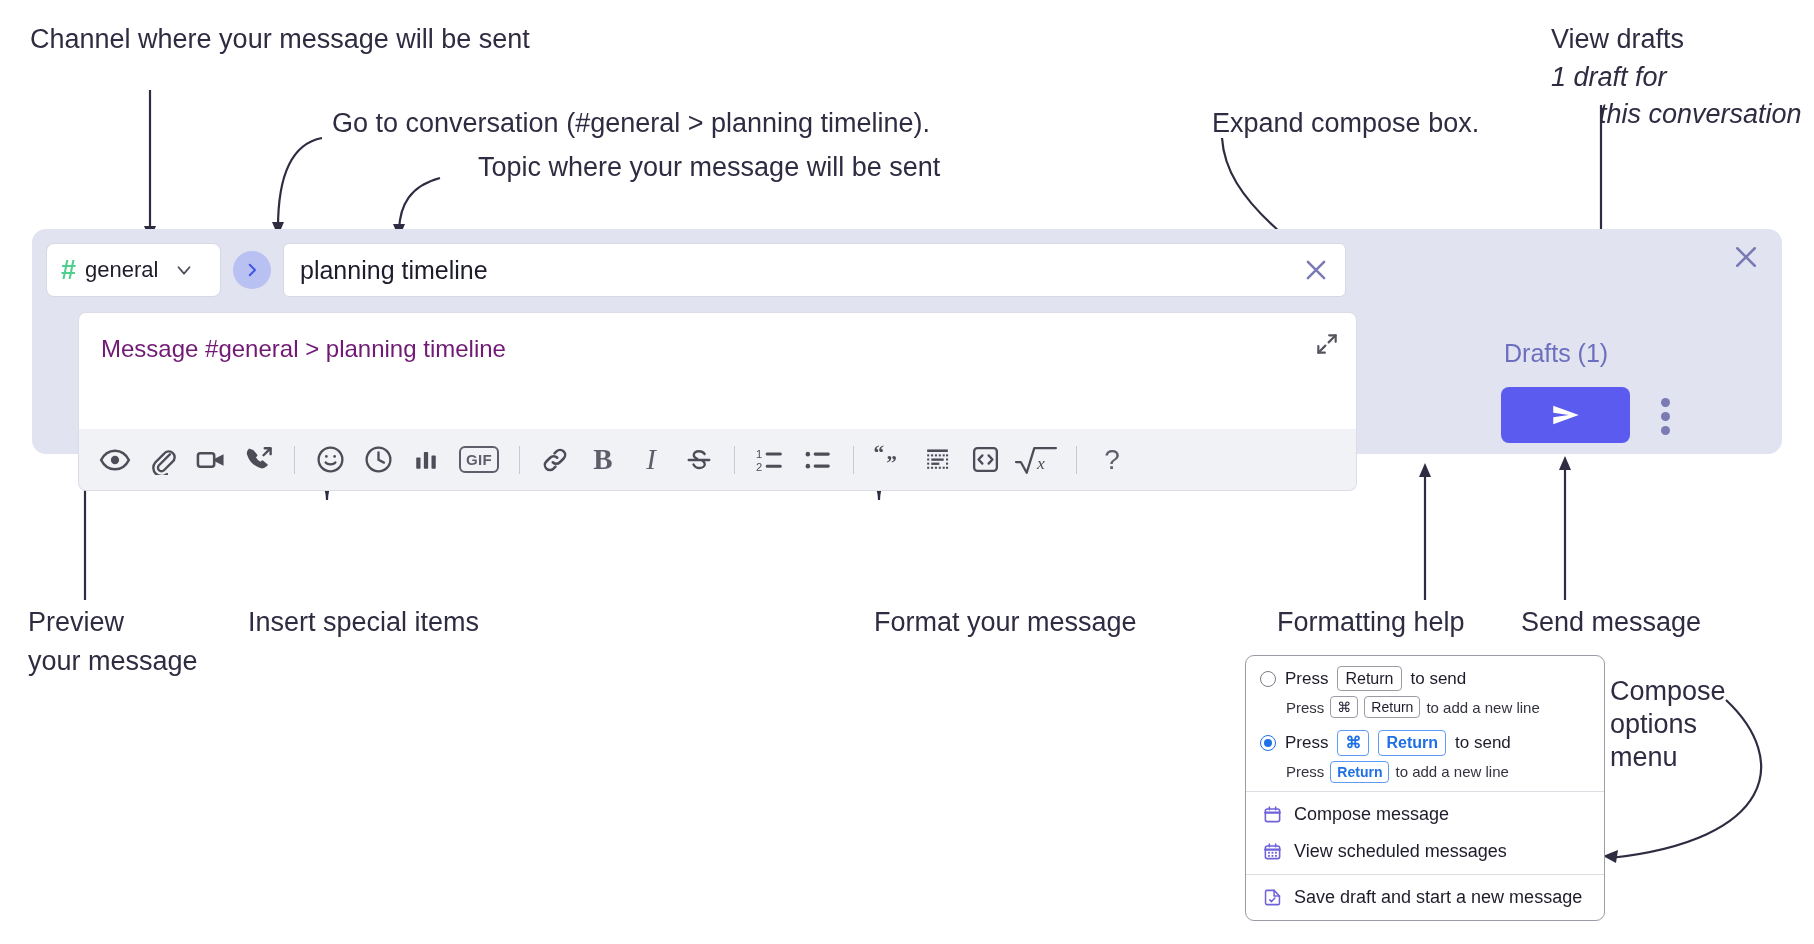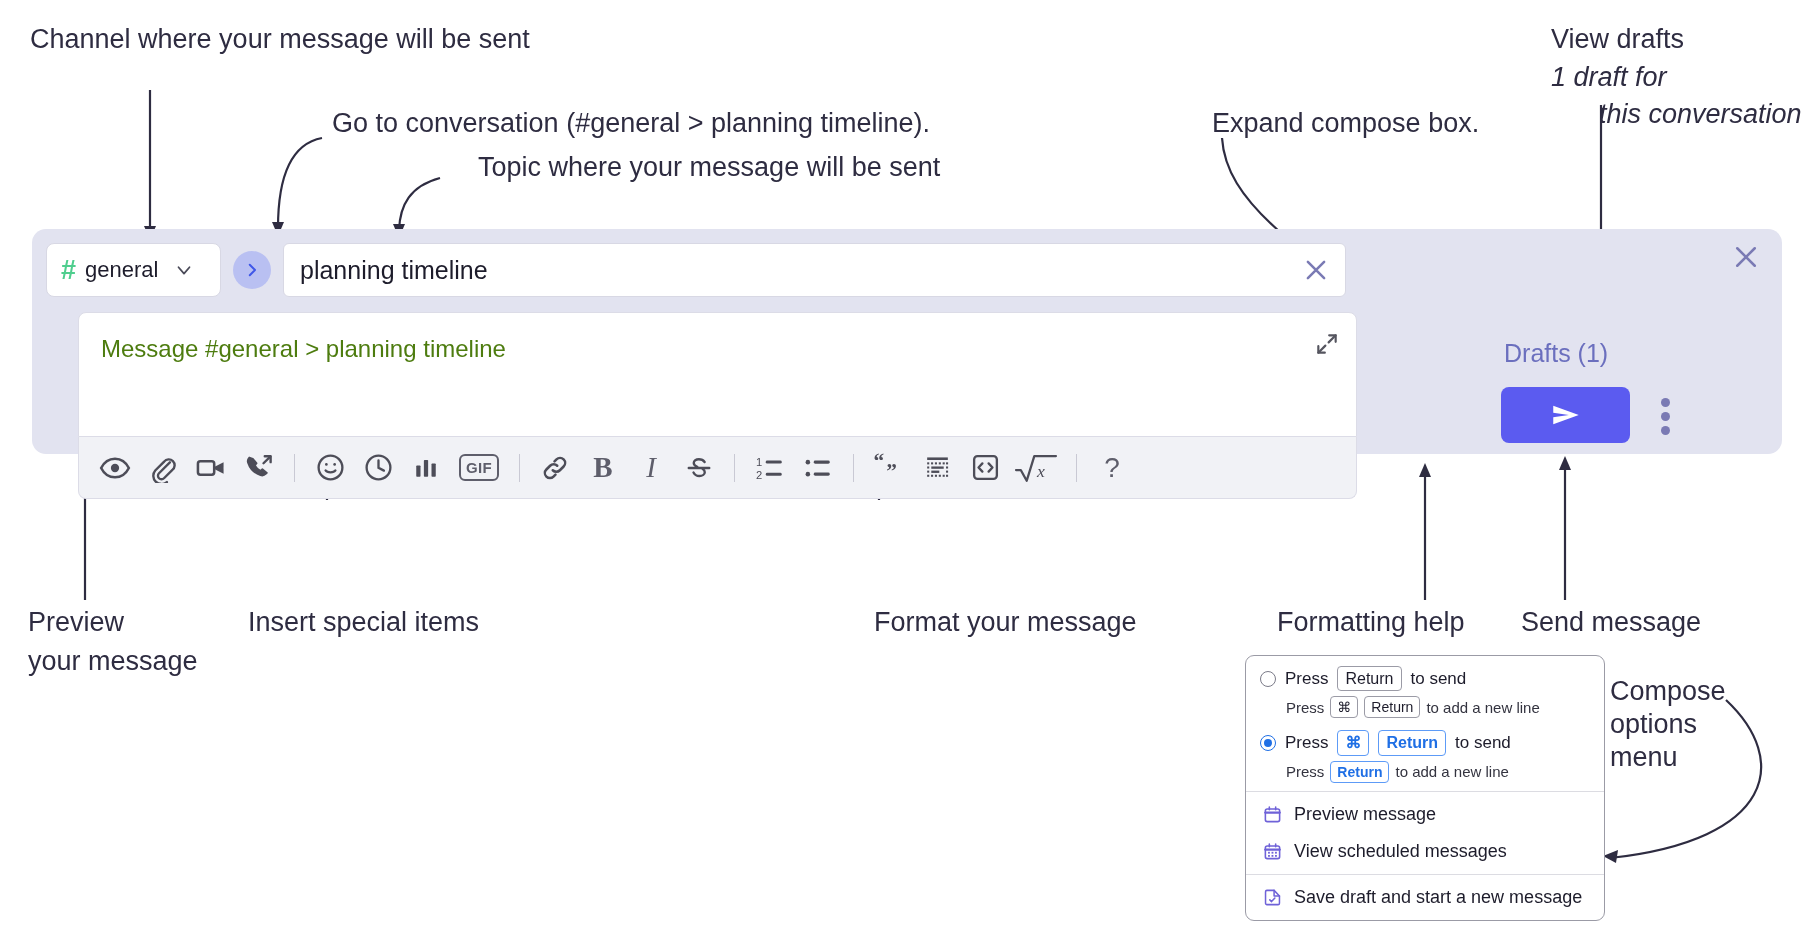--- a/index.html
+++ b/index.html
@@ -40,25 +40,25 @@
     height:54px;width:1063px;background:#fff;border:1px solid #d8d8e4;border-radius:6px;
     display:flex;align-items:center;padding:0 16px;box-sizing:border-box;position:relative;
   }
   .topic-value{font-size:25px;color:#1d1c2b;}
   .topic-clear{position:absolute;right:14px;top:50%;transform:translateY(-50%);cursor:pointer;display:flex;}
 
   .msgbox{
     position:absolute;left:46px;top:83px;width:1279px;height:125px;
     background:#fff;border:1px solid #dcdce7;border-radius:8px 8px 0 0;box-sizing:border-box;
   }
-  .msg-placeholder{position:absolute;left:22px;top:22px;font-size:24px;color:#4d7c0f;}
+  .msg-placeholder{position:absolute;left:22px;top:22px;font-size:24px;color:#701a75;}
   .expand-btn{position:absolute;right:14px;top:16px;width:30px;height:30px;cursor:pointer;display:flex;align-items:center;justify-content:center;}
 
   .toolbar{
-    position:absolute;left:46px;top:208px;width:1279px;height:62px;
+    position:absolute;left:46px;top:200px;width:1279px;height:62px;
     background:#f1f2f6;border:1px solid #dcdce7;border-top:none;border-radius:0 0 8px 8px;
     box-sizing:border-box;display:flex;align-items:center;gap:0;padding-left:12px;
   }
   .tb{width:48px;height:48px;display:flex;align-items:center;justify-content:center;cursor:pointer;color:#5e5e6b;flex:none;}
   .tbsep{width:1px;height:28px;background:#c9c9d4;margin:0 11px;flex:none;}
   .gifbox{
     border:2px solid #5e5e6b;border-radius:6px;font-size:15px;font-weight:700;
     padding:3px 5px;letter-spacing:.4px;color:#5e5e6b;font-family:"Liberation Sans",sans-serif;
   }
   .bold-g{font-size:29px;font-weight:700;font-family:"Liberation Serif",serif;}
@@ -433,21 +433,21 @@
   <div style="padding:4px 0;">
     <div class="pop-item">
       <span class="pop-ico">
         <svg width="19" height="19" viewBox="0 0 24 24" fill="none" stroke="#6f62d8" stroke-width="2" stroke-linecap="round">
             <rect x="3" y="5" width="18" height="16" rx="2.4"></rect>
             <line x1="3" y1="9.6" x2="21" y2="9.6" stroke-width="3"></line>
             <line x1="8" y1="2.6" x2="8" y2="6"></line>
             <line x1="16" y1="2.6" x2="16" y2="6"></line>
           </svg>
       </span>
-      <span>Preview message</span>
+      <span>Compose message</span>
     </div>
     <div class="pop-item">
       <span class="pop-ico">
         <svg width="19" height="19" viewBox="0 0 24 24" fill="none" stroke="#6f62d8" stroke-width="2" stroke-linecap="round">
             <rect x="3" y="5" width="18" height="16" rx="2.4"></rect>
             <line x1="3" y1="9.6" x2="21" y2="9.6" stroke-width="3"></line>
             <line x1="8" y1="2.6" x2="8" y2="6"></line>
             <line x1="16" y1="2.6" x2="16" y2="6"></line>
             <g fill="#6f62d8" stroke="none">
               <rect x="6.4" y="12.4" width="2.3" height="2.3"></rect>

